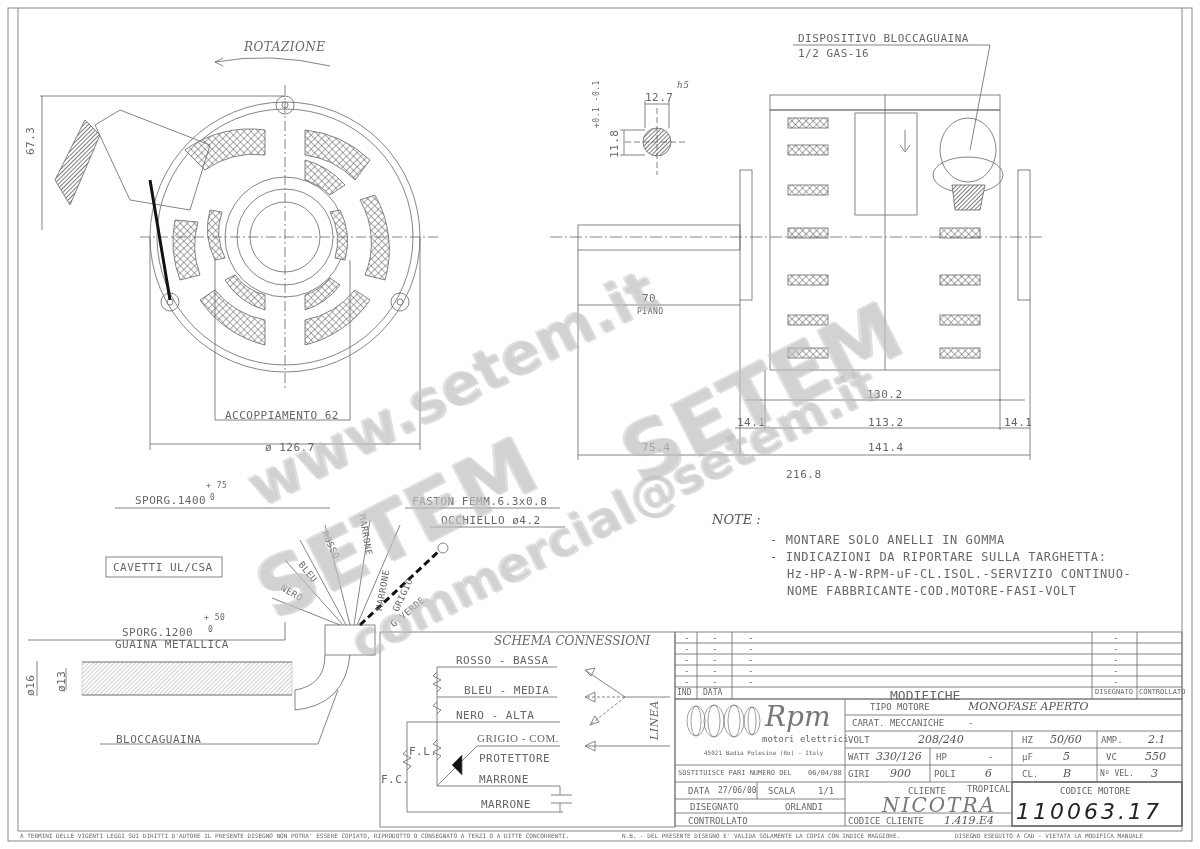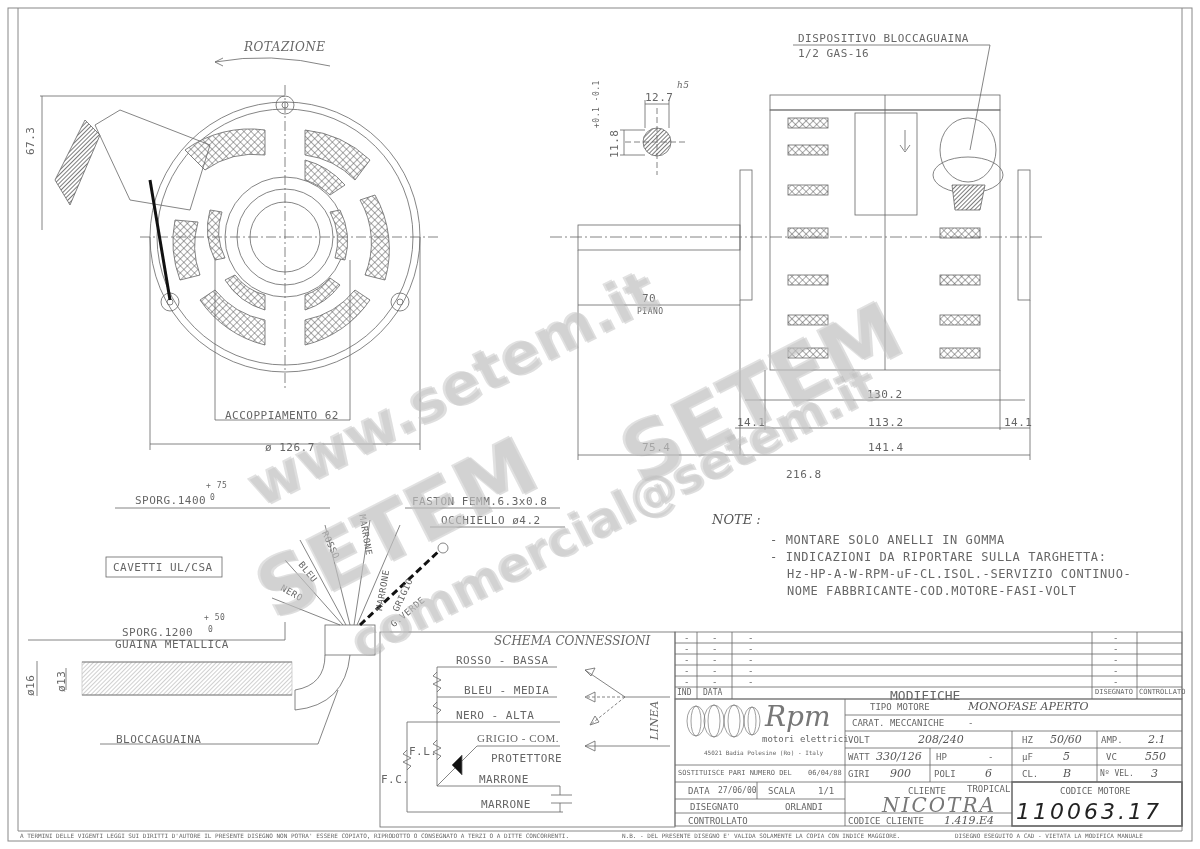--- a/index.html
+++ b/index.html
@@ -261,21 +261,21 @@
 <div class="abs lbl" style="left:115px;top:638px;">GUAINA METALLICA</div>
 <div class="abs lbl" style="left:24px;top:696px;transform:rotate(-90deg);transform-origin:left top;">ø16</div>
 <div class="abs lbl" style="left:55px;top:692px;transform:rotate(-90deg);transform-origin:left top;">ø13</div>
 <div class="abs lbl" style="left:116px;top:733px;">BLOCCAGUAINA</div>
 
 <div class="abs ital" style="left:494px;top:634px;font-size:12px;color:#666;">SCHEMA CONNESSIONI</div>
 <div class="abs lbl" style="left:456px;top:654px;">ROSSO - BASSA</div>
 <div class="abs lbl" style="left:464px;top:684px;">BLEU - MEDIA</div>
 <div class="abs lbl" style="left:456px;top:709px;">NERO - ALTA</div>
 <div class="abs lbl" style="left:477px;top:732px;font-family:Liberation Serif, serif;">GRIGIO - COM.</div>
-<div class="abs lbl" style="left:479px;top:752px;margin-left:12px;">PROTETTORE</div>
+<div class="abs lbl" style="left:479px;top:752px;">PROTETTORE</div>
 <div class="abs lbl" style="left:479px;top:773px;">MARRONE</div>
 <div class="abs lbl" style="left:481px;top:798px;">MARRONE</div>
 <div class="abs lbl" style="left:409px;top:745px;">F.L.</div>
 <div class="abs lbl" style="left:381px;top:773px;">F.C.</div>
 <div class="abs ital lbl" style="left:648px;top:740px;transform:rotate(-90deg);transform-origin:left top;">LINEA</div>
 
 <div class="abs ital" style="left:712px;top:512px;font-size:13px;color:#555;">NOTE :</div>
 <div class="abs notes" style="left:770px;top:532px;">
   <div>- MONTARE SOLO ANELLI IN GOMMA</div>
   <div>- INDICAZIONI DA RIPORTARE SULLA TARGHETTA:</div>

